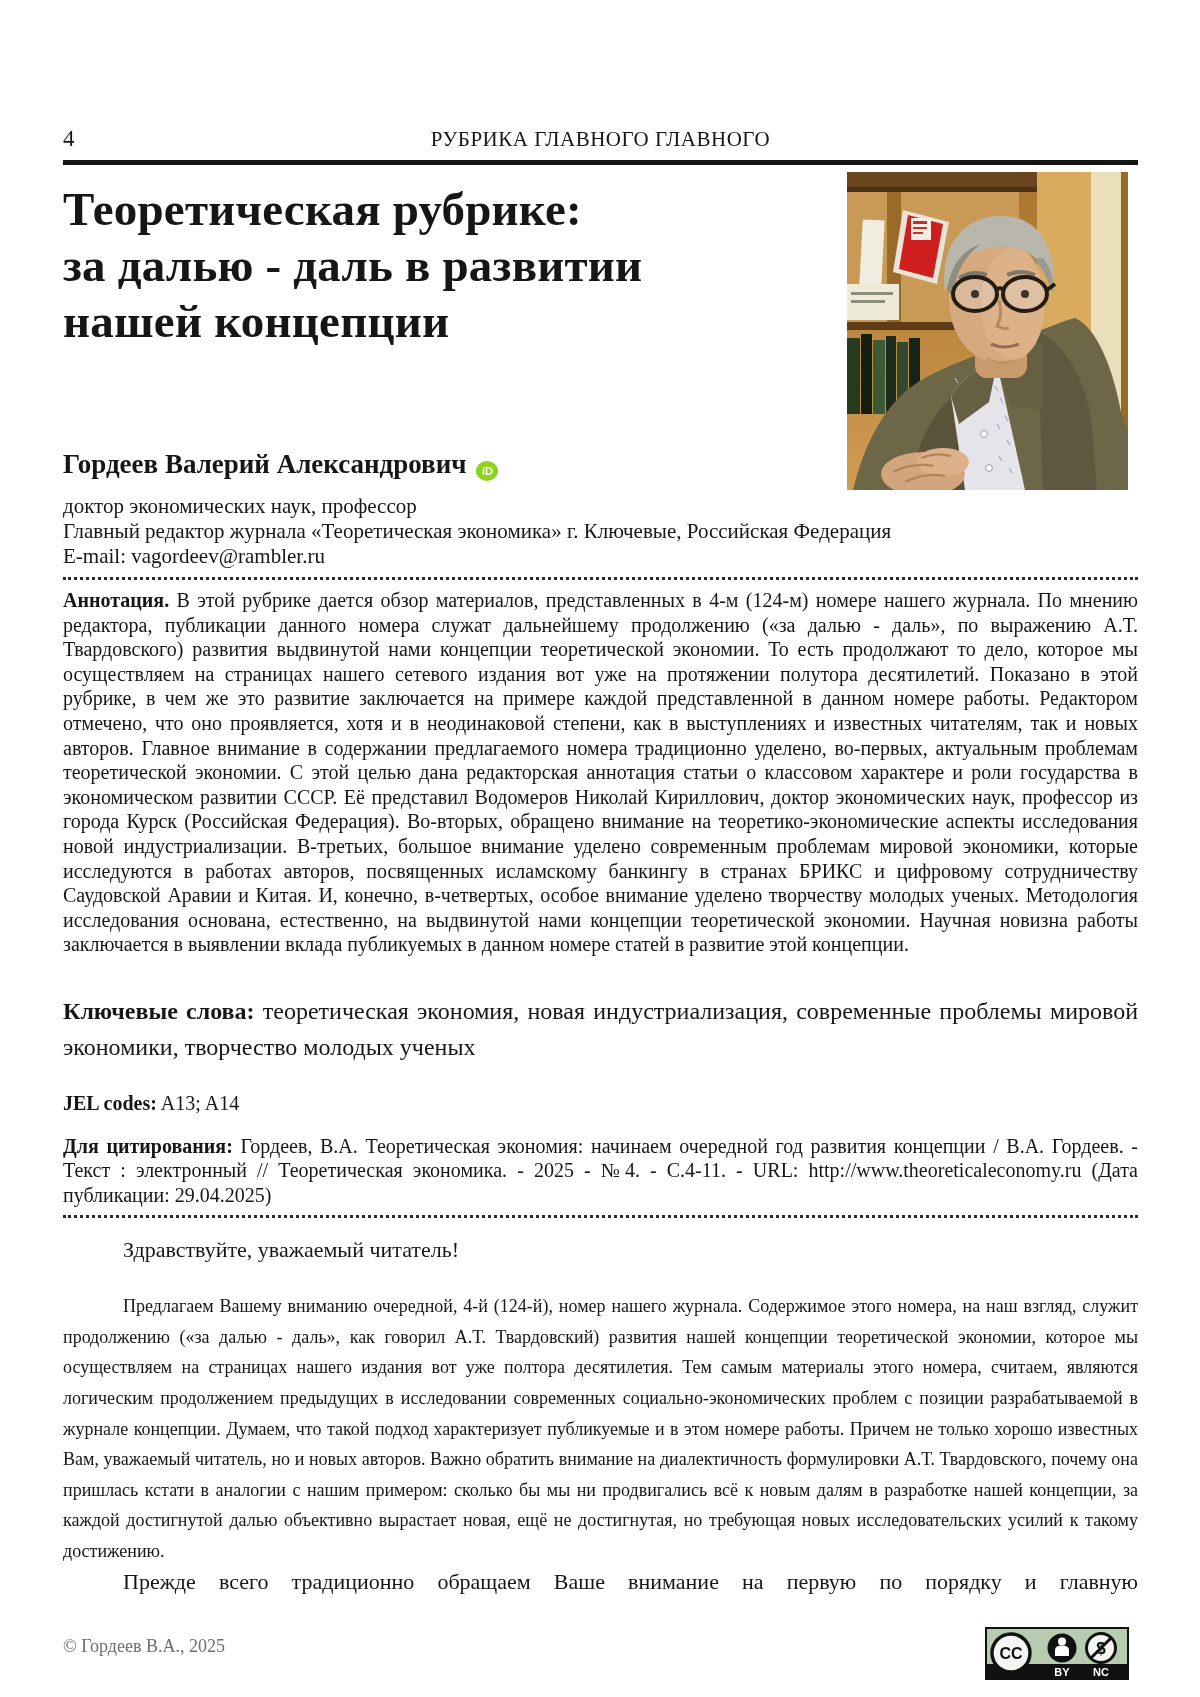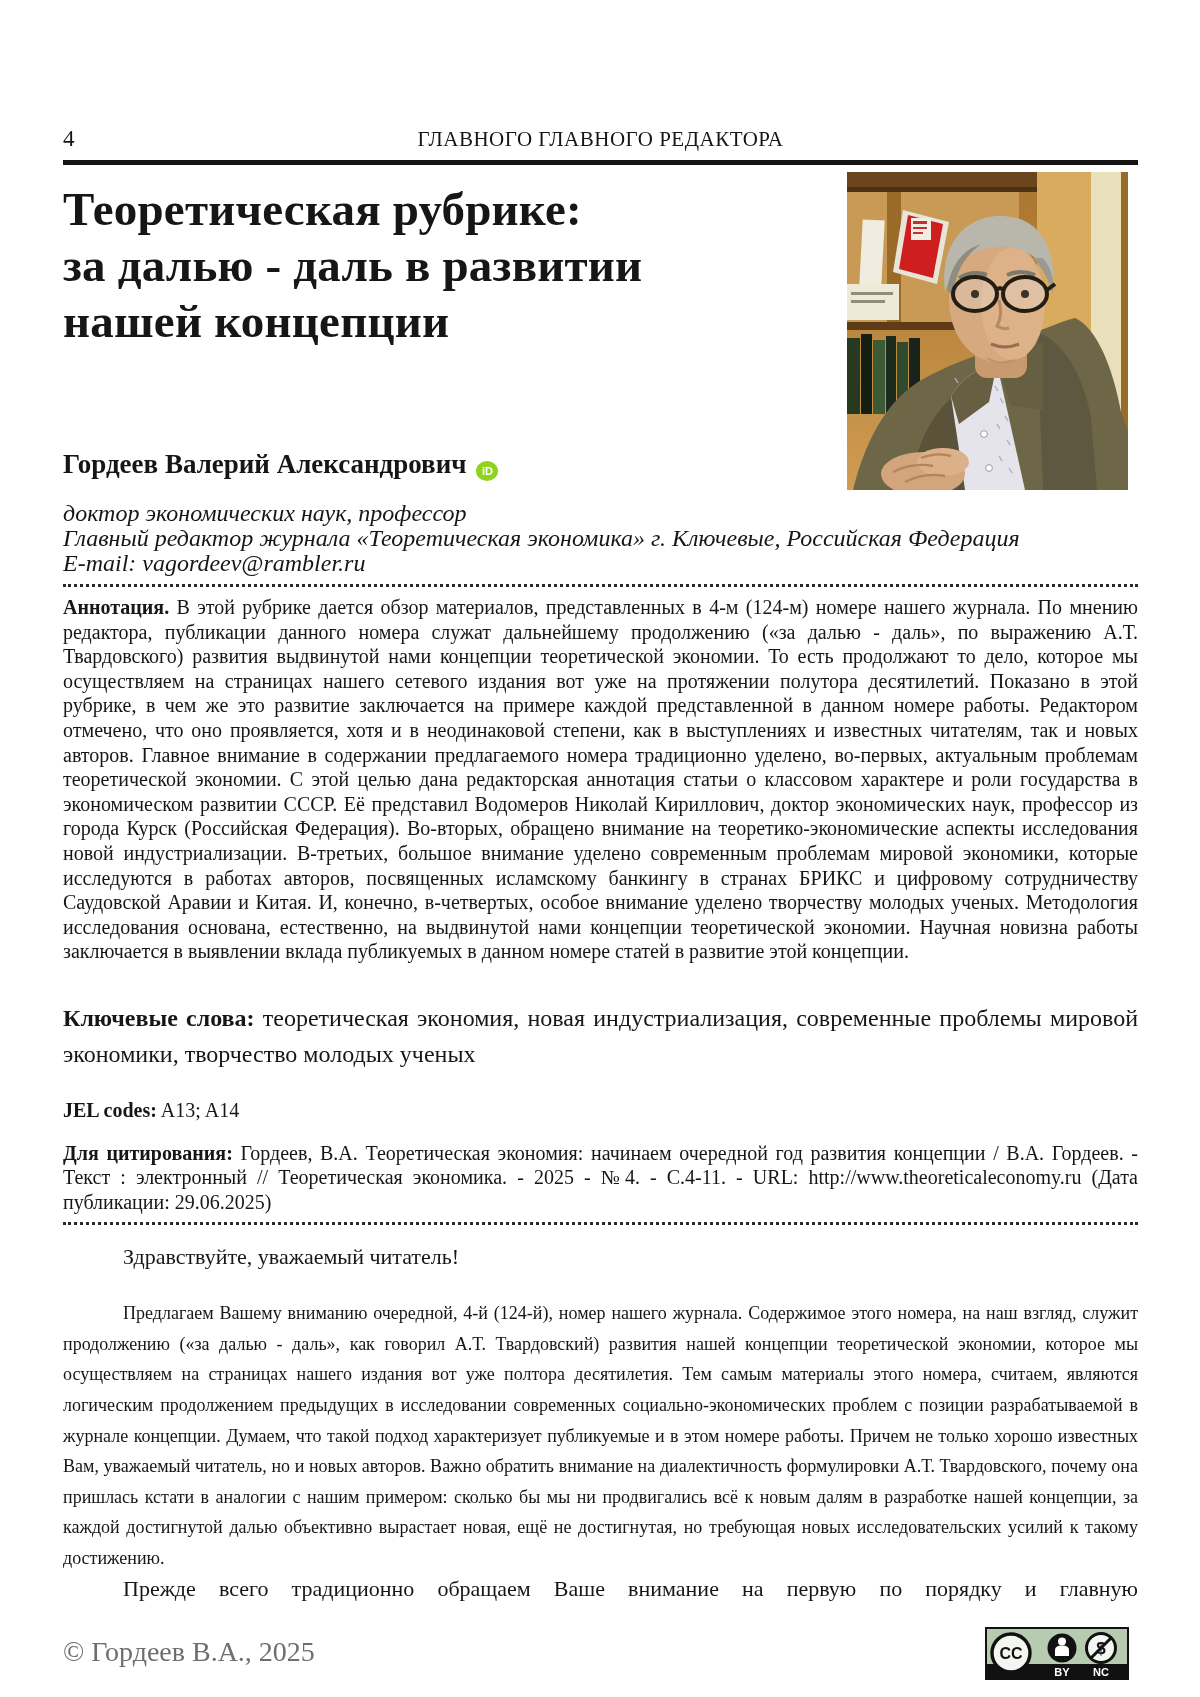--- a/index.html
+++ b/index.html
@@ -13,36 +13,36 @@
   .rule{margin-top:6px;height:5px;background:#151515;}
   
   .title{margin-top:16px;font-size:47px;line-height:56px;font-weight:bold;letter-spacing:.2px;}
   
   .photo{position:absolute;left:847px;top:172px;width:281px;height:318px;display:block;}
   
   .author-name{margin-top:98px;font-size:27px;font-weight:bold;line-height:34px;display:flex;align-items:flex-end;gap:10px;}
   .orcid{width:22px;height:20px;border-radius:50%;background:#8fd320;color:#ffffff;
          font-family:"Liberation Sans",sans-serif;font-size:11px;font-weight:bold;
          display:inline-flex;align-items:center;justify-content:center;}
-  .author-lines{margin-top:20px;font-size:24px;line-height:25px;font-style:italic;}
+  .author-lines{margin-top:13px;font-size:21px;line-height:25px;}
   
   .dotted{margin-top:8px;border-top:3px dotted #2a2a2a;height:0;}
   .dotted2{margin-top:8px;border-top:3px dotted #2a2a2a;height:0;}
   
   .abstract{margin-top:8px;font-size:20px;line-height:24.6px;text-align:justify;}
   .keywords{margin-top:36px;font-size:24px;line-height:36px;text-align:justify;}
   .jel{margin-top:26px;font-size:20px;line-height:24.6px;}
   .citation{margin-top:18px;font-size:20px;line-height:24.6px;text-align:justify;}
   b{font-weight:bold;}
   
   .greeting{margin-top:16px;font-size:22px;line-height:31px;text-indent:60px;}
   .para{margin-top:26px;font-size:18px;line-height:30.6px;text-align:justify;text-indent:60px;}
   .para-first-line{font-size:22px;line-height:30.6px;text-align:justify;text-align-last:justify;text-indent:60px;}
   
-  .copyright{position:absolute;left:63px;top:1636px;font-size:28px;color:#6e6e6e;}
+  .copyright{position:absolute;left:63px;top:1636px;font-size:18px;color:#6e6e6e;}
   .cc-badge{position:absolute;left:985px;top:1627px;width:144px;height:53px;display:block;}
 </style>
 </head>
 <body>
 
 <div class="page">
 
   <svg class="photo" viewBox="0 0 281 318" preserveAspectRatio="none" role="img">
     <defs>
       <linearGradient id="wood" x1="0" y1="0" x2="0" y2="1">
@@ -120,21 +120,21 @@
 
     <ellipse cx="76" cy="302" rx="42" ry="22" fill="#d2a57d"></ellipse>
     <ellipse cx="96" cy="290" rx="26" ry="14" fill="#dcb089"></ellipse>
     <path d="M46 300 q20 -10 40 -6 M58 310 q20 -10 40 -6 M74 286 q16 -6 30 -2" stroke="#b5845c" stroke-width="2.4" fill="none"></path>
   </svg>
 
   <div class="content">
 
     <div class="header-row">
       <span class="page-number">4</span>
-      <span class="rubric">ГЛАВНОГО ГЛАВНОГО РЕДАКТОРА</span>
+      <span class="rubric">РУБРИКА ГЛАВНОГО ГЛАВНОГО</span>
     </div>
     <div class="rule"></div>
 
     <div class="title">
       <div>Теоретическая рубрике:</div>
       <div>за далью - даль в развитии</div>
       <div>нашей концепции</div>
     </div>
 
     <div class="author-name">
@@ -159,21 +159,21 @@
       <span>теоретическая экономия, новая индустриализация, современные проблемы мировой экономики, творчество молодых ученых</span>
     </div>
 
     <div class="jel">
       <b>JEL codes:</b>
       <span>A13; A14</span>
     </div>
 
     <div class="citation">
       <b>Для цитирования:</b>
-      <span>Гордеев, В.А. Теоретическая экономия: начинаем очередной год развития концепции / В.А. Гордеев. - Текст : электронный // Теоретическая экономика. - 2025 - №4. - С.4-11. - URL: http://www.theoreticaleconomy.ru (Дата публикации: 29.06.2025)</span>
+      <span>Гордеев, В.А. Теоретическая экономия: начинаем очередной год развития концепции / В.А. Гордеев. - Текст : электронный // Теоретическая экономика. - 2025 - №4. - С.4-11. - URL: http://www.theoreticaleconomy.ru (Дата публикации: 29.04.2025)</span>
     </div>
 
     <div class="dotted2"></div>
 
     <div class="greeting">Здравствуйте, уважаемый читатель!</div>
     <div class="para">Предлагаем Вашему вниманию очередной, 4-й (124-й), номер нашего журнала. Содержимое этого номера, на наш взгляд, служит продолжению («за далью - даль», как говорил А.Т. Твардовский) развития нашей концепции теоретической экономии, которое мы осуществляем на страницах нашего издания вот уже полтора десятилетия. Тем самым материалы этого номера, считаем, являются логическим продолжением предыдущих в исследовании современных социально-экономических проблем с позиции разрабатываемой в журнале концепции. Думаем, что такой подход характеризует публикуемые и в этом номере работы. Причем не только хорошо известных Вам, уважаемый читатель, но и новых авторов. Важно обратить внимание на диалектичность формулировки А.Т. Твардовского, почему она пришлась кстати в аналогии с нашим примером: сколько бы мы ни продвигались всё к новым далям в разработке нашей концепции, за каждой достигнутой далью объективно вырастает новая, ещё не достигнутая, но требующая новых исследовательских усилий к такому достижению.</div>
     <div class="para-first-line">Прежде всего традиционно обращаем Ваше внимание на первую по порядку и главную</div>
   </div>
 
   <div class="copyright">© Гордеев В.А., 2025</div>

